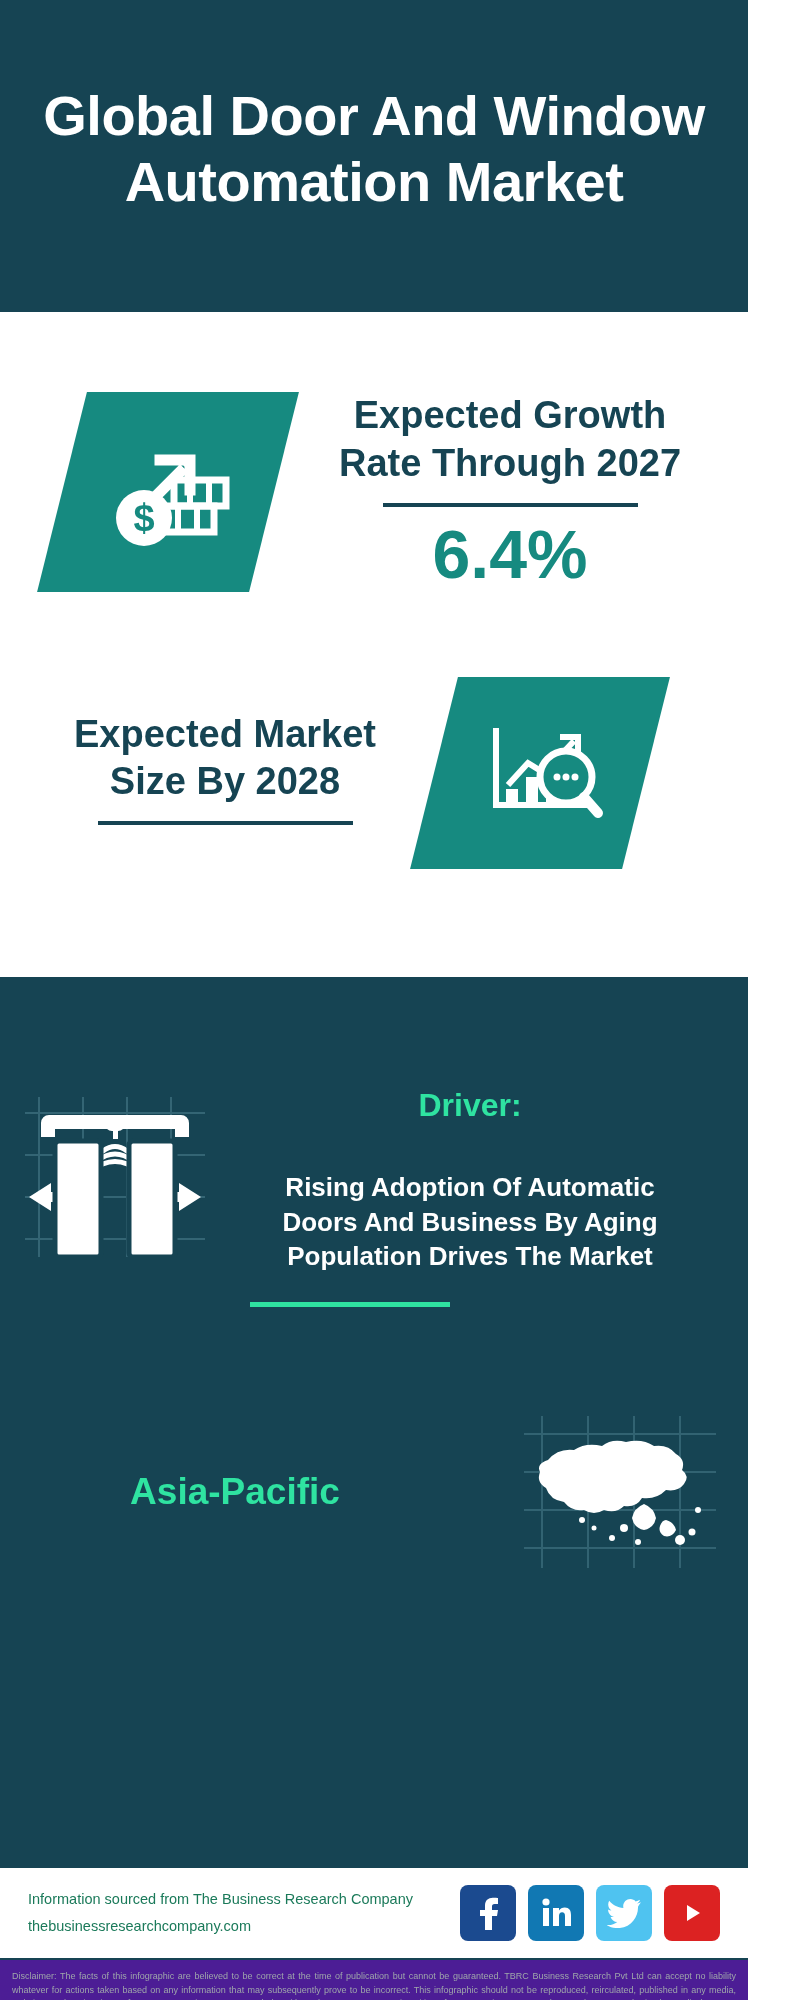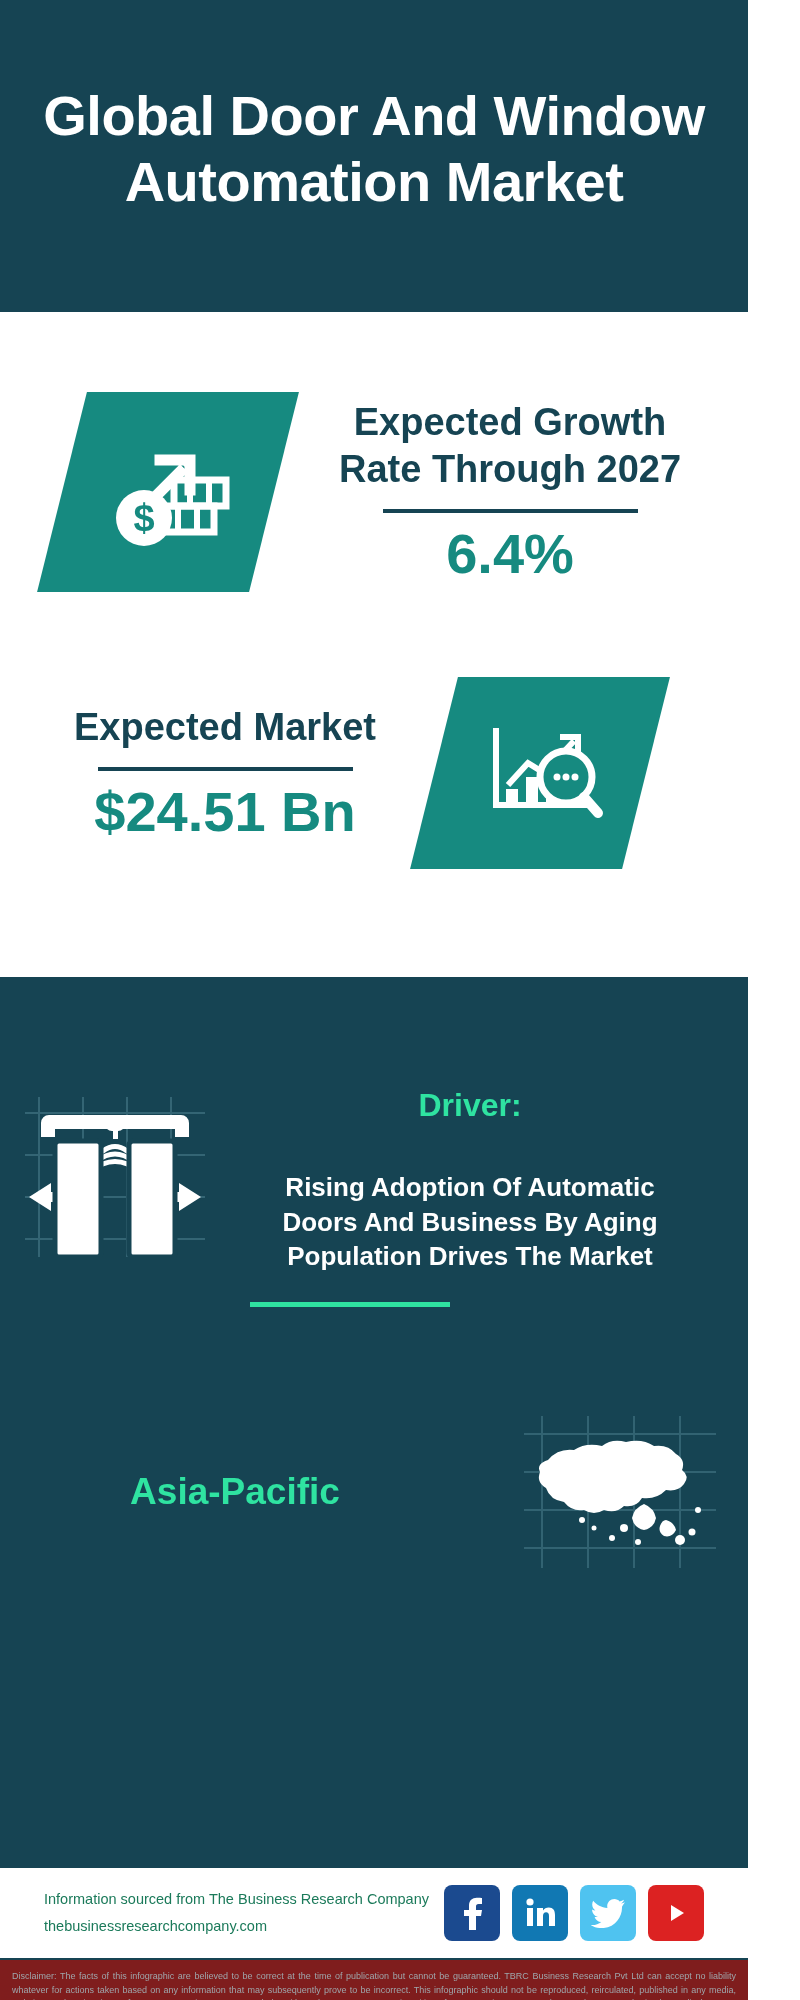--- a/index.html
+++ b/index.html
@@ -2,21 +2,21 @@
 <html><head>
 <meta charset="utf-8">
 <style>
   * { margin:0; padding:0; box-sizing:border-box; }
   html,body { width:800px; height:2000px; }
   body {
     font-family:"Liberation Sans", sans-serif;
     background:#ffffff;
     overflow:hidden;
   }
-  .page { position:relative; width:748px; height:2000px; background:#7f1d1d; }
+  .page { position:relative; width:748px; height:2000px; background:#4c1d95; }
 
   
   .header {
     background:#164453;
     height:312px;
     display:flex; align-items:center; justify-content:center;
     padding:10px 40px 24px;
   }
   .header h1 {
     color:#ffffff;
@@ -47,21 +47,21 @@
   .row2 .para { width:212px; height:192px; margin-left:14px; }
 
   .stat-title {
     color:#164453; font-size:38px; font-weight:bold; line-height:1.24;
   }
   .stat-rule {
     width:255px; height:4px; background:#164453;
     margin:16px auto 10px;
   }
   .stat-value {
-    color:#168a80; font-size:56px; font-weight:bold; line-height:1.1;
+    color:#168a80; font-size:68px; font-weight:bold; line-height:1.1;
   }
 
   .icon-inner { transform:skewX(14deg); display:block; }
 
   
   .dark {
     position:relative; background:#164453; height:889px;
     overflow:hidden;
   }
   .skyline { position:absolute; top:-118px; left:0; width:800px; height:130px; }
@@ -78,21 +78,21 @@
   .region-name { color:#2fe3a1; font-size:37px; font-weight:bold; line-height:1.25; }
   .region-sub { color:#ffffff; font-size:31px; font-weight:normal; line-height:1.3; }
   .map-wrap { width:300px; display:flex; justify-content:center; align-items:center; }
 
   
   .footer-bar {
     position:relative;
     height:94px; background:#ffffff;
     border-top:2px solid #164453;
     border-bottom:2px solid #164453;
-    display:flex; align-items:center; padding:0 44px;
+    display:flex; align-items:center; padding:0 28px;
   }
   .source-text { color:#1b7a5a; font-size:14.5px; line-height:1.85; flex:1; }
   .socials { display:flex; gap:12px; align-items:center; }
   .sbox { width:56px; height:56px; border-radius:8px; display:flex; align-items:center; justify-content:center; }
   .fb { background:#1b4a8f; }
   .li { background:#1178b3; }
   .tw { background:#4fc3f0; }
   .yt { background:#dc2222; }
 
   .disclaimer {
@@ -136,23 +136,23 @@
         </div>
         <div class="stat-rule"></div>
         <div class="stat-value">6.4%</div>
       </div>
     </div>
 
     <div class="stat-row row2">
       <div class="txt">
         <div class="stat-title">
           <span>Expected Market</span><br>
+          <span>Size By 2028</span>
         </div>
         <div class="stat-rule"></div>
-        <div class="stat-value">$24.51 Bn</div>
       </div>
       <div class="para">
         <svg class="icon-inner" width="132" height="116" viewBox="0 0 132 116">
           <g stroke="#ffffff" fill="none" stroke-width="6">
             <path d="M22 16 v74 h88" stroke-linecap="square"></path>
             <path d="M34 70 L54 48 L70 58 L100 26" stroke-width="6"></path>
             <path d="M86 22 h18 v18" stroke-width="6"></path>
             <rect x="32" y="74" width="12" height="14" fill="#ffffff" stroke="none"></rect>
             <rect x="52" y="62" width="12" height="26" fill="#ffffff" stroke="none"></rect>
             <rect x="72" y="70" width="12" height="18" fill="#ffffff" stroke="none"></rect>

